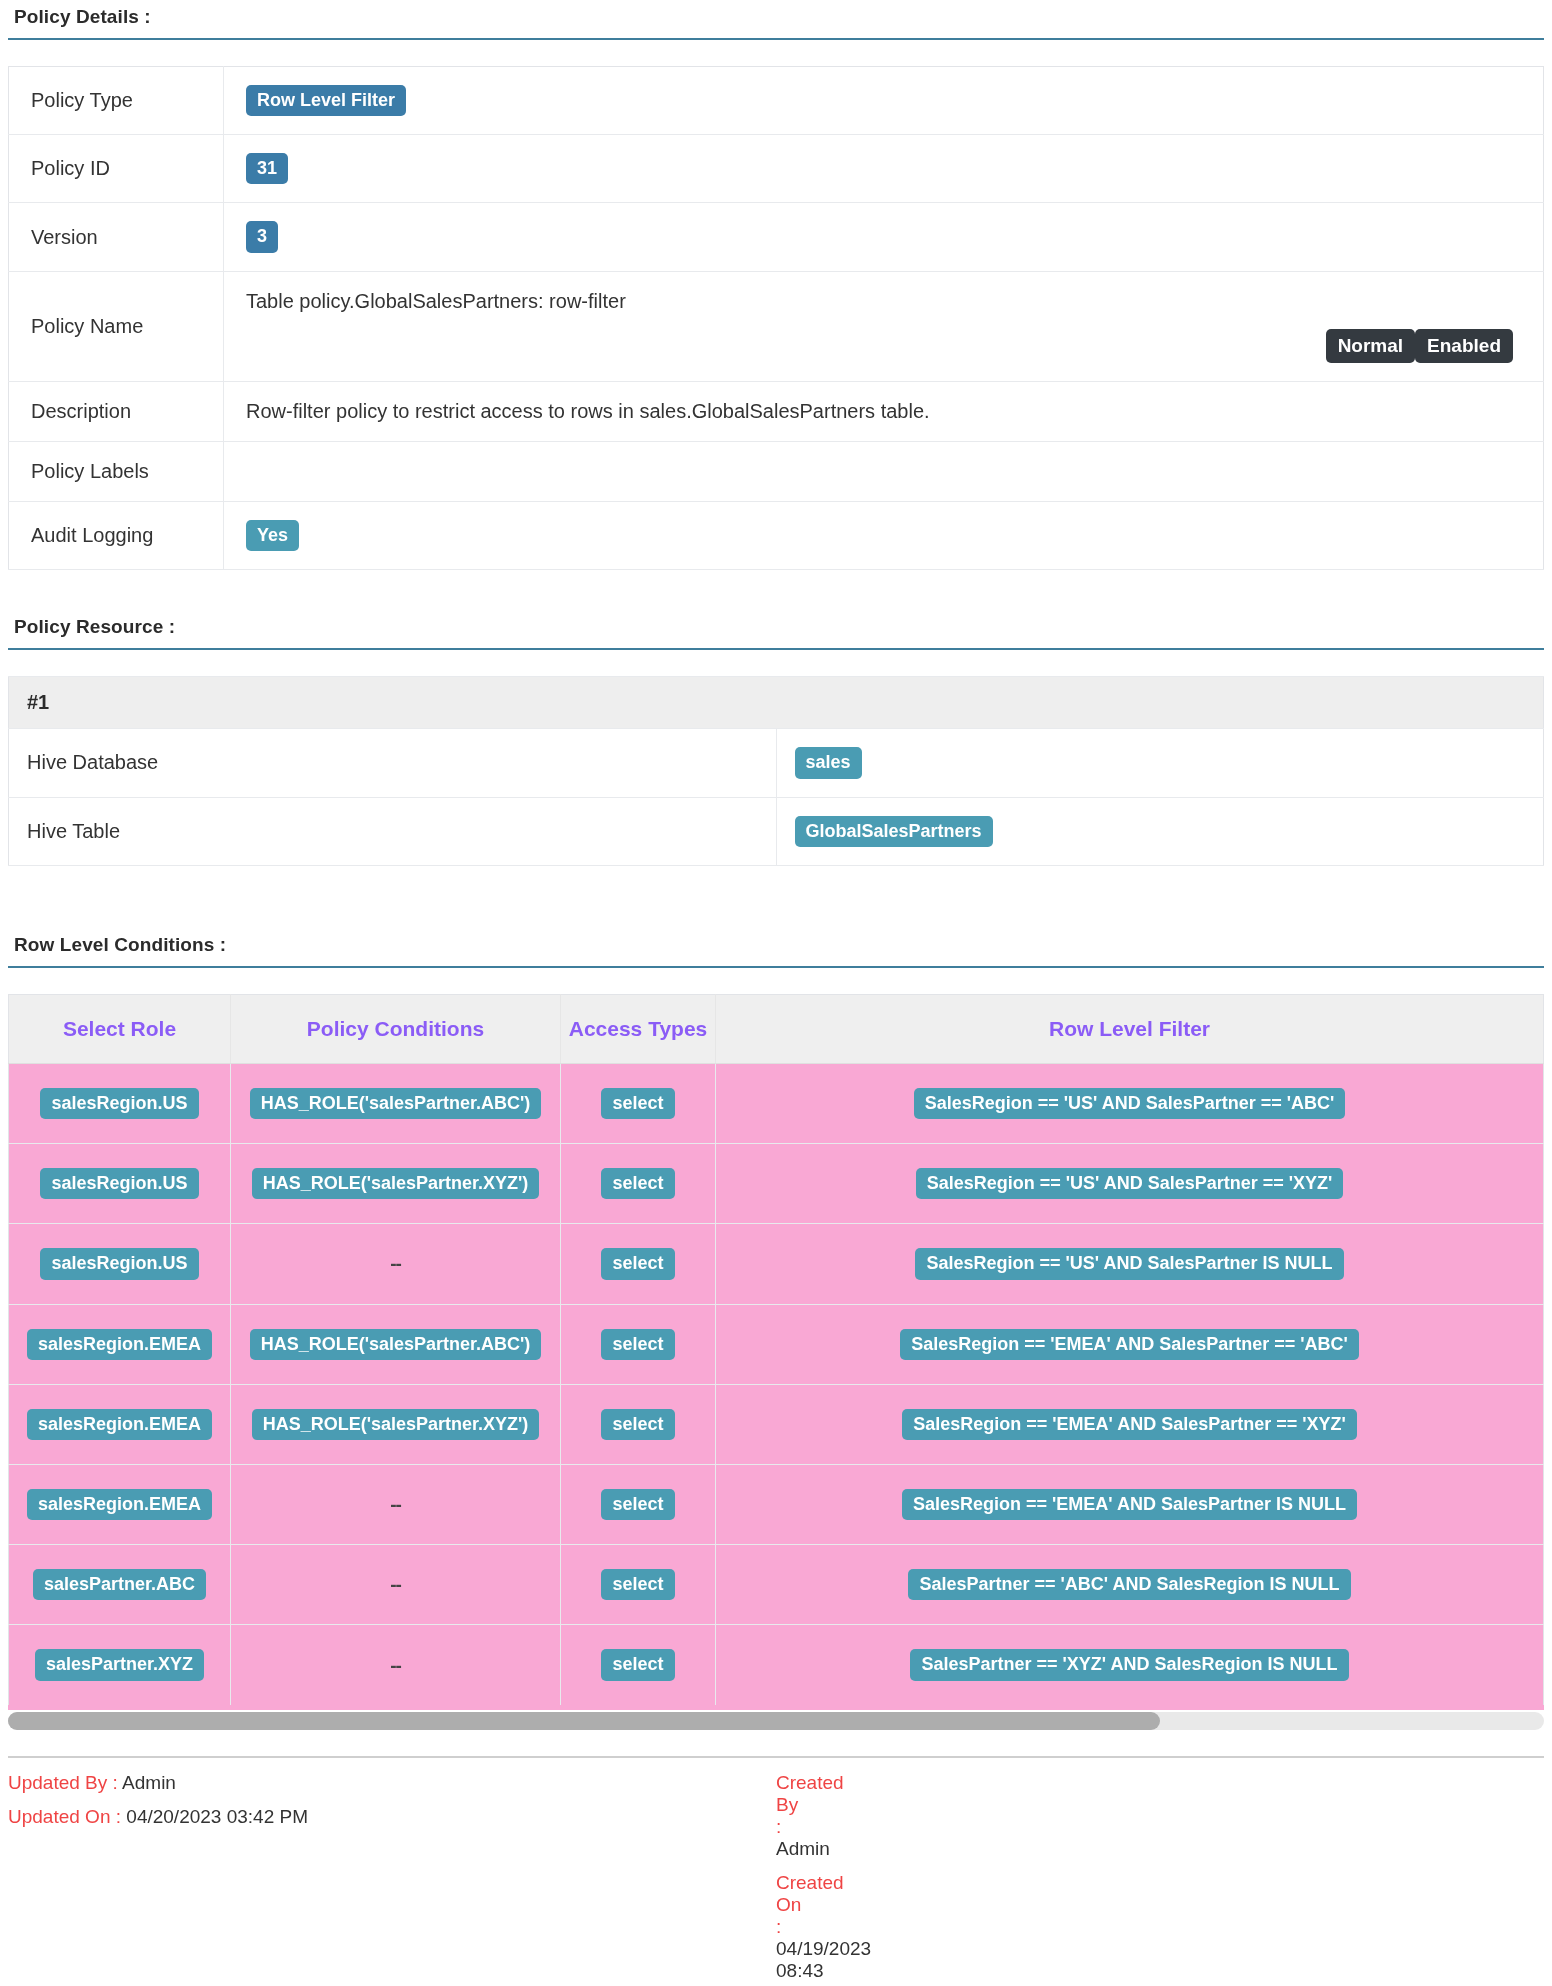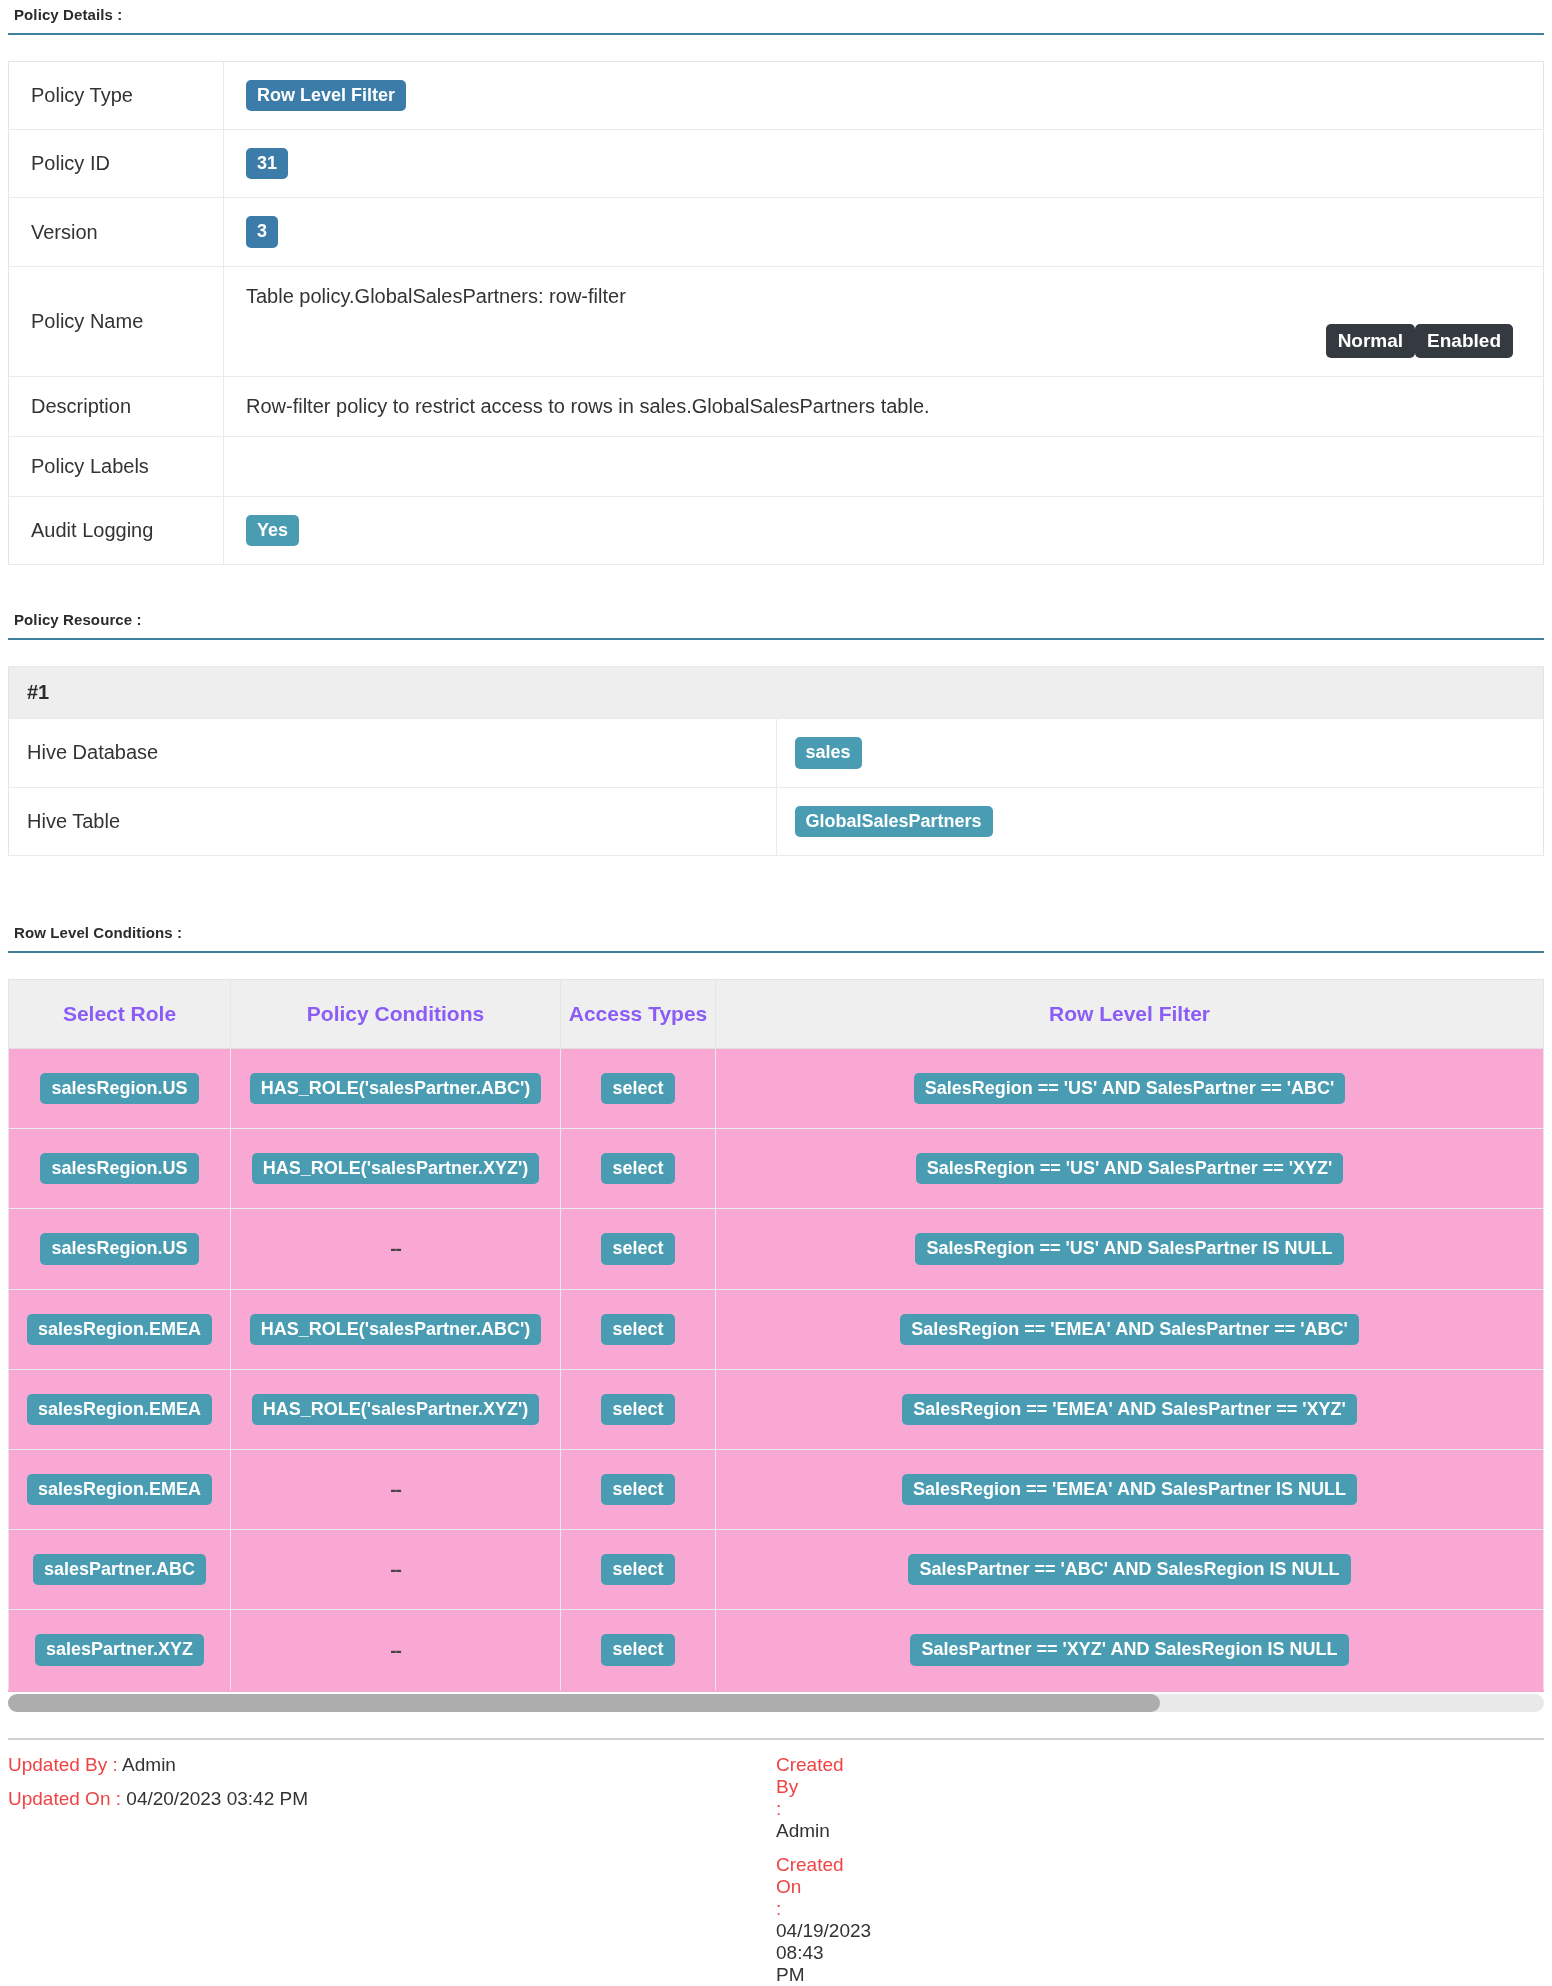--- a/index.html
+++ b/index.html
@@ -11,21 +11,21 @@
   }
   body {
     font-family: "Liberation Sans", sans-serif;
     color: #333333;
     font-size: 20px;
     padding: 0 8px;
   }
 
   
   .section-head {
-    font-size: 15px;
+    font-size: 19px;
     font-weight: bold;
     color: #2b2b2b;
     padding: 6px 0 10px 6px;
     letter-spacing: 0.1px;
   }
   .section-rule {
     border: 0;
     border-top: 2px solid #3f7e9c;
     margin: 0 0 0 0;
     height: 0;
@@ -134,21 +134,21 @@
   table.cond th:last-child { border-right: none; }
   table.cond td {
     padding: 24px 6px;
     text-align: center;
     vertical-align: middle;
     border-bottom: 1px solid #e8eaed;
     border-right: 1px solid #e8eaed;
     background: #f9a8d4;
   }
   table.cond td:last-child { border-right: none; }
-  table.cond tr:last-child td { border-bottom: 2px solid #f9a8d4; text-align: center; }
+  table.cond tr:last-child td { border-bottom: 5px solid #f9a8d4; text-align: center; }
   .col-role   { width: 222px; }
   .col-cond   { width: 330px; }
   .col-access { width: 155px; }
   .col-filter { width: auto; }
   .dash { color: #444; font-size: 19px; font-weight: bold; letter-spacing: -1px; }
 
   
   .hscroll {
     margin-top: 2px;
     height: 18px;

